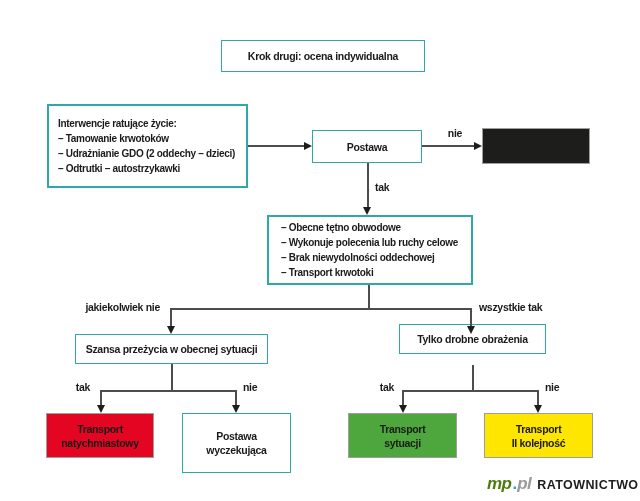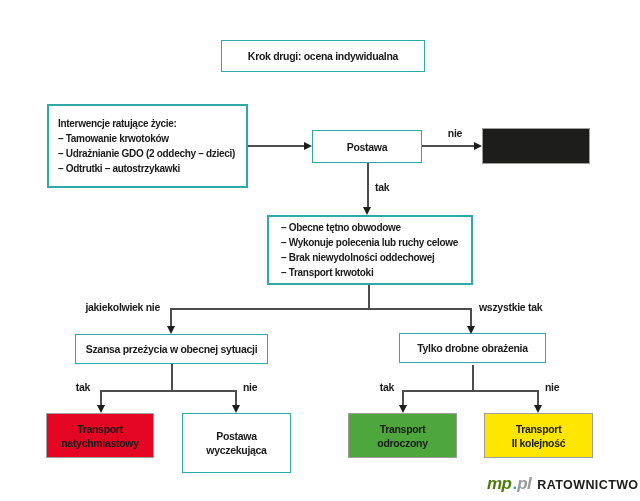--- a/index.html
+++ b/index.html
@@ -59,37 +59,37 @@
     <div>– Obecne tętno obwodowe</div>
     <div>– Wykonuje polecenia lub ruchy celowe</div>
     <div>– Brak niewydolności oddechowej</div>
     <div>– Transport krwotoki</div>
   </div>
 
   <div class="box teal-thin center-label" style="left:75px;top:334px;width:193px;height:30px;">
     <span>Szansa przeżycia w obecnej sytuacji</span>
   </div>
 
-  <div class="box teal-thin center-label" style="left:399px;top:333px;width:147px;height:30px;">
+  <div class="box teal-thin center-label" style="left:399px;top:324px;width:147px;height:30px;">
     <span>Tylko drobne obrażenia</span>
   </div>
 
   <div class="box fill two-line" style="left:46px;top:413px;width:108px;height:45px;background:#e30521;">
     <span>Transport</span>
     <span>natychmiastowy</span>
   </div>
 
   <div class="box teal-thin two-line" style="left:182px;top:413px;width:109px;height:60px;">
     <span>Postawa</span>
     <span>wyczekująca</span>
   </div>
 
   <div class="box fill two-line" style="left:348px;top:413px;width:109px;height:45px;background:#4ea73c;">
     <span>Transport</span>
-    <span>odroczony</span>
+    <span>sytuacji</span>
   </div>
 
   <div class="box fill two-line" style="left:484px;top:413px;width:109px;height:45px;background:#ffe600;">
     <span>Transport</span>
     <span>II kolejność</span>
   </div>
 
   <div class="hline" style="left:248px;top:145px;width:58px;"></div>
   <div class="ah-right" style="left:304px;top:141.5px;"></div>
 

